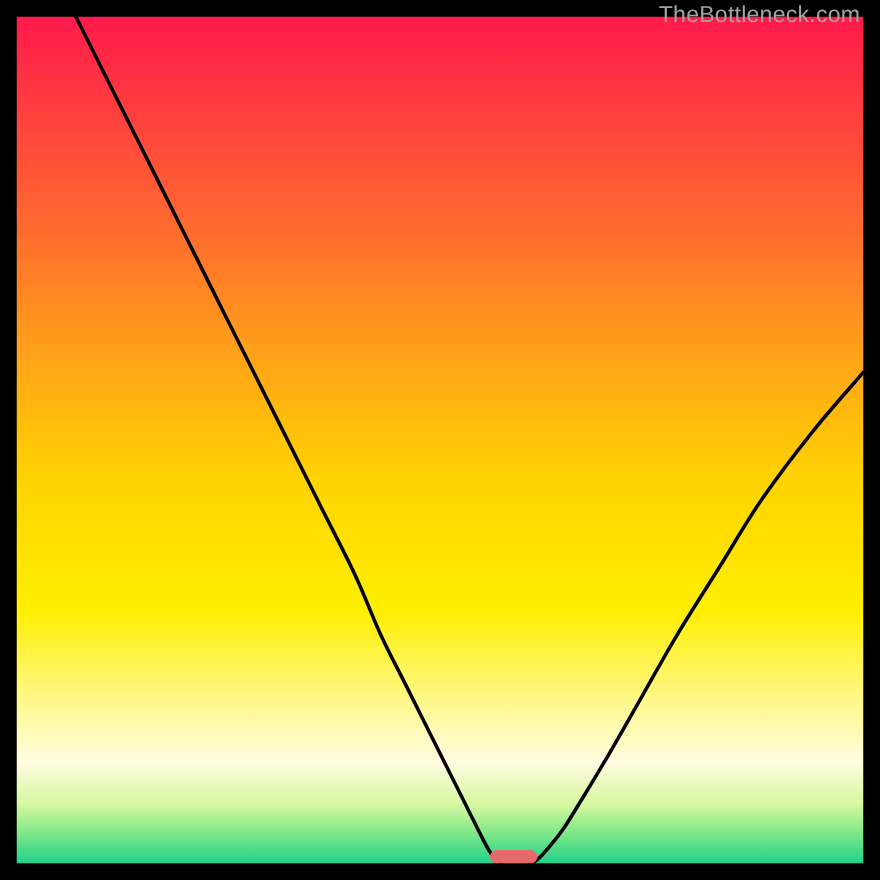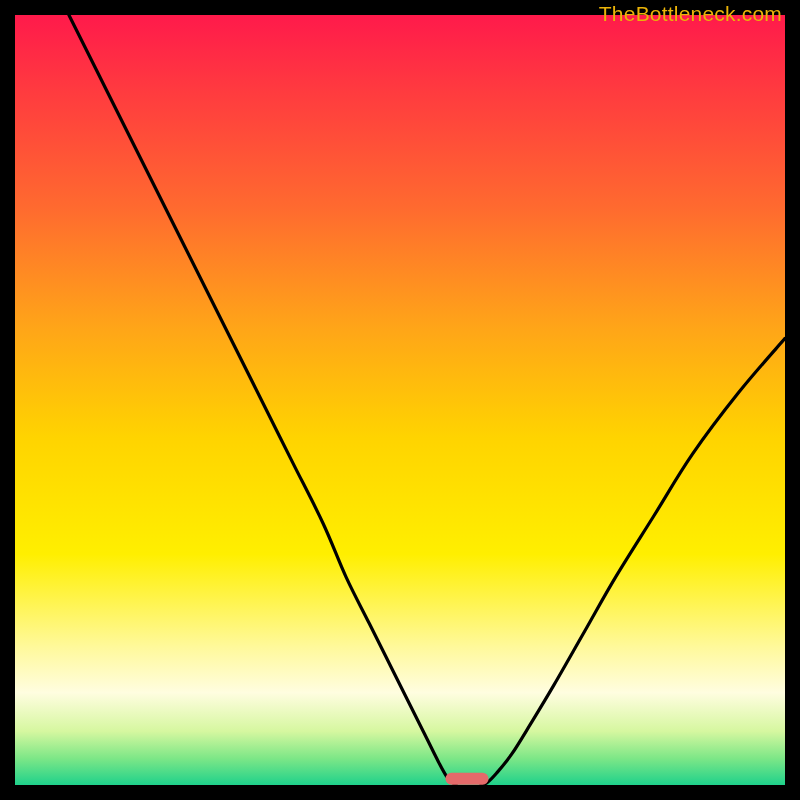--- a/index.html
+++ b/index.html
@@ -23,21 +23,21 @@
     position: absolute;
     left: 0;
     top: 0;
     width: 770px;
     height: 770px;
   }
   .watermark {
     position: absolute;
     top: 2px;
     right: 18px;
-    color: #eab308;
+    color: #a3a3a3;
     font-size: 21px;
     font-weight: 500;
     letter-spacing: 0.2px;
   }
 </style>
 </head>
 <body>
 
 <div class="frame">
   <svg class="plot-area" viewBox="0 0 770 770" preserveAspectRatio="none">

